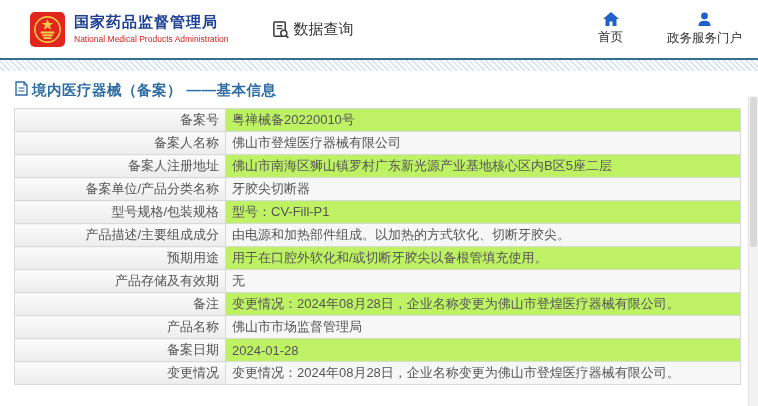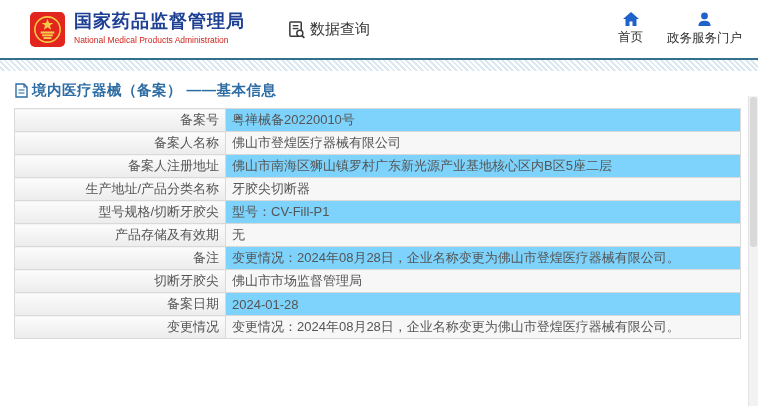--- a/index.html
+++ b/index.html
@@ -10,51 +10,51 @@
     -webkit-font-smoothing:antialiased;
   }
   
   .header{
     height:58px;display:flex;align-items:center;background:#fff;
     padding-left:30px;box-sizing:border-box;
   }
   .logo-group{display:flex;align-items:center;}
   .emblem{width:35px;height:35px;flex:0 0 auto;}
   .org-text{margin-left:9px;line-height:1.1;}
-  .org-cn{font-size:18px;font-weight:bold;color:#1d3f94;letter-spacing:1px;}
+  .org-cn{font-size:15px;font-weight:bold;color:#1d3f94;letter-spacing:1px;}
   .org-en{font-size:8.5px;color:#cf241b;margin-top:4px;}
   .datasearch{display:flex;align-items:center;margin-left:42px;cursor:pointer;}
   .datasearch .txt{font-size:15px;color:#333;margin-left:4px;}
-  .header-right{margin-left:auto;display:flex;align-items:center;gap:24px;padding-right:16px;}
+  .header-right{margin-left:auto;display:flex;align-items:center;gap:44px;padding-right:16px;}
   .nav-item{display:flex;flex-direction:column;align-items:center;cursor:pointer;}
   .nav-item .lbl{font-size:12.5px;color:#333;margin-top:3px;white-space:nowrap;}
   
   .band{
     border-top:2px solid #33708e;height:11px;
     background:repeating-linear-gradient(45deg,#ffffff 0 2px,#dde9f2 2px 4px);
   }
   
   .content{padding:8px 14px 0 14px;}
-  .section-title{display:flex;align-items:center;margin:2px 0 8px 1px;}
+  .section-title{display:flex;align-items:flex-start;margin:2px 0 8px 1px;}
   .section-title .txt{font-size:14.5px;color:#2e6da4;margin-left:4px;font-weight:bold;letter-spacing:0.5px;}
   table.info{
     width:727px;border-collapse:collapse;table-layout:fixed;
     border:1px solid #c6c6c6;
   }
   table.info td{
     border:1px solid #d9d9d9;font-size:13px;color:#555;
     height:20px;padding:1px 6px;vertical-align:middle;
     overflow:hidden;white-space:nowrap;
   }
   td.label-cell{
     width:198px;text-align:right;
     background:linear-gradient(#fcfcfc,#ececec);
     color:#555;
   }
-  td.value-cell{background:#7dd3fc;color:#555;}
+  td.value-cell{background:#bef264;color:#555;}
   tr:nth-child(even) td.value-cell{background:#f7f7f7;}
   
   .scrollbar{
     position:absolute;right:0;top:96px;bottom:0;width:9px;
     background:#f2f2f2;border-left:1px solid #e3e3e3;
   }
   .scrollbar .thumb{width:7px;margin:1px auto 0;height:150px;background:#d9d9d9;border-radius:3px;}
 </style>
 </head>
 <body>
@@ -124,37 +124,45 @@
         </tr>
         <tr>
           <td class="label-cell">备案人名称</td>
           <td class="value-cell">佛山市登煌医疗器械有限公司</td>
         </tr>
         <tr>
           <td class="label-cell">备案人注册地址</td>
           <td class="value-cell">佛山市南海区狮山镇罗村广东新光源产业基地核心区内B区5座二层</td>
         </tr>
         <tr>
-          <td class="label-cell">生产地址/产品分类名称</td>
+          <td class="label-cell">备案单位/产品分类名称</td>
           <td class="value-cell">牙胶尖切断器</td>
         </tr>
         <tr>
-          <td class="label-cell">型号规格/切断牙胶尖</td>
+          <td class="label-cell">型号规格/包装规格</td>
           <td class="value-cell">型号：CV-Fill-P1</td>
+        </tr>
+        <tr>
+          <td class="label-cell">产品描述/主要组成成分</td>
+          <td class="value-cell">由电源和加热部件组成。以加热的方式软化、切断牙胶尖。</td>
+        </tr>
+        <tr>
+          <td class="label-cell">预期用途</td>
+          <td class="value-cell">用于在口腔外软化和/或切断牙胶尖以备根管填充使用。</td>
         </tr>
         <tr>
           <td class="label-cell">产品存储及有效期</td>
           <td class="value-cell">无</td>
         </tr>
         <tr>
           <td class="label-cell">备注</td>
           <td class="value-cell">变更情况：2024年08月28日，企业名称变更为佛山市登煌医疗器械有限公司。</td>
         </tr>
         <tr>
-          <td class="label-cell">切断牙胶尖</td>
+          <td class="label-cell">产品名称</td>
           <td class="value-cell">佛山市市场监督管理局</td>
         </tr>
         <tr>
           <td class="label-cell">备案日期</td>
           <td class="value-cell">2024-01-28</td>
         </tr>
         <tr>
           <td class="label-cell">变更情况</td>
           <td class="value-cell">变更情况：2024年08月28日，企业名称变更为佛山市登煌医疗器械有限公司。</td>
         </tr>

